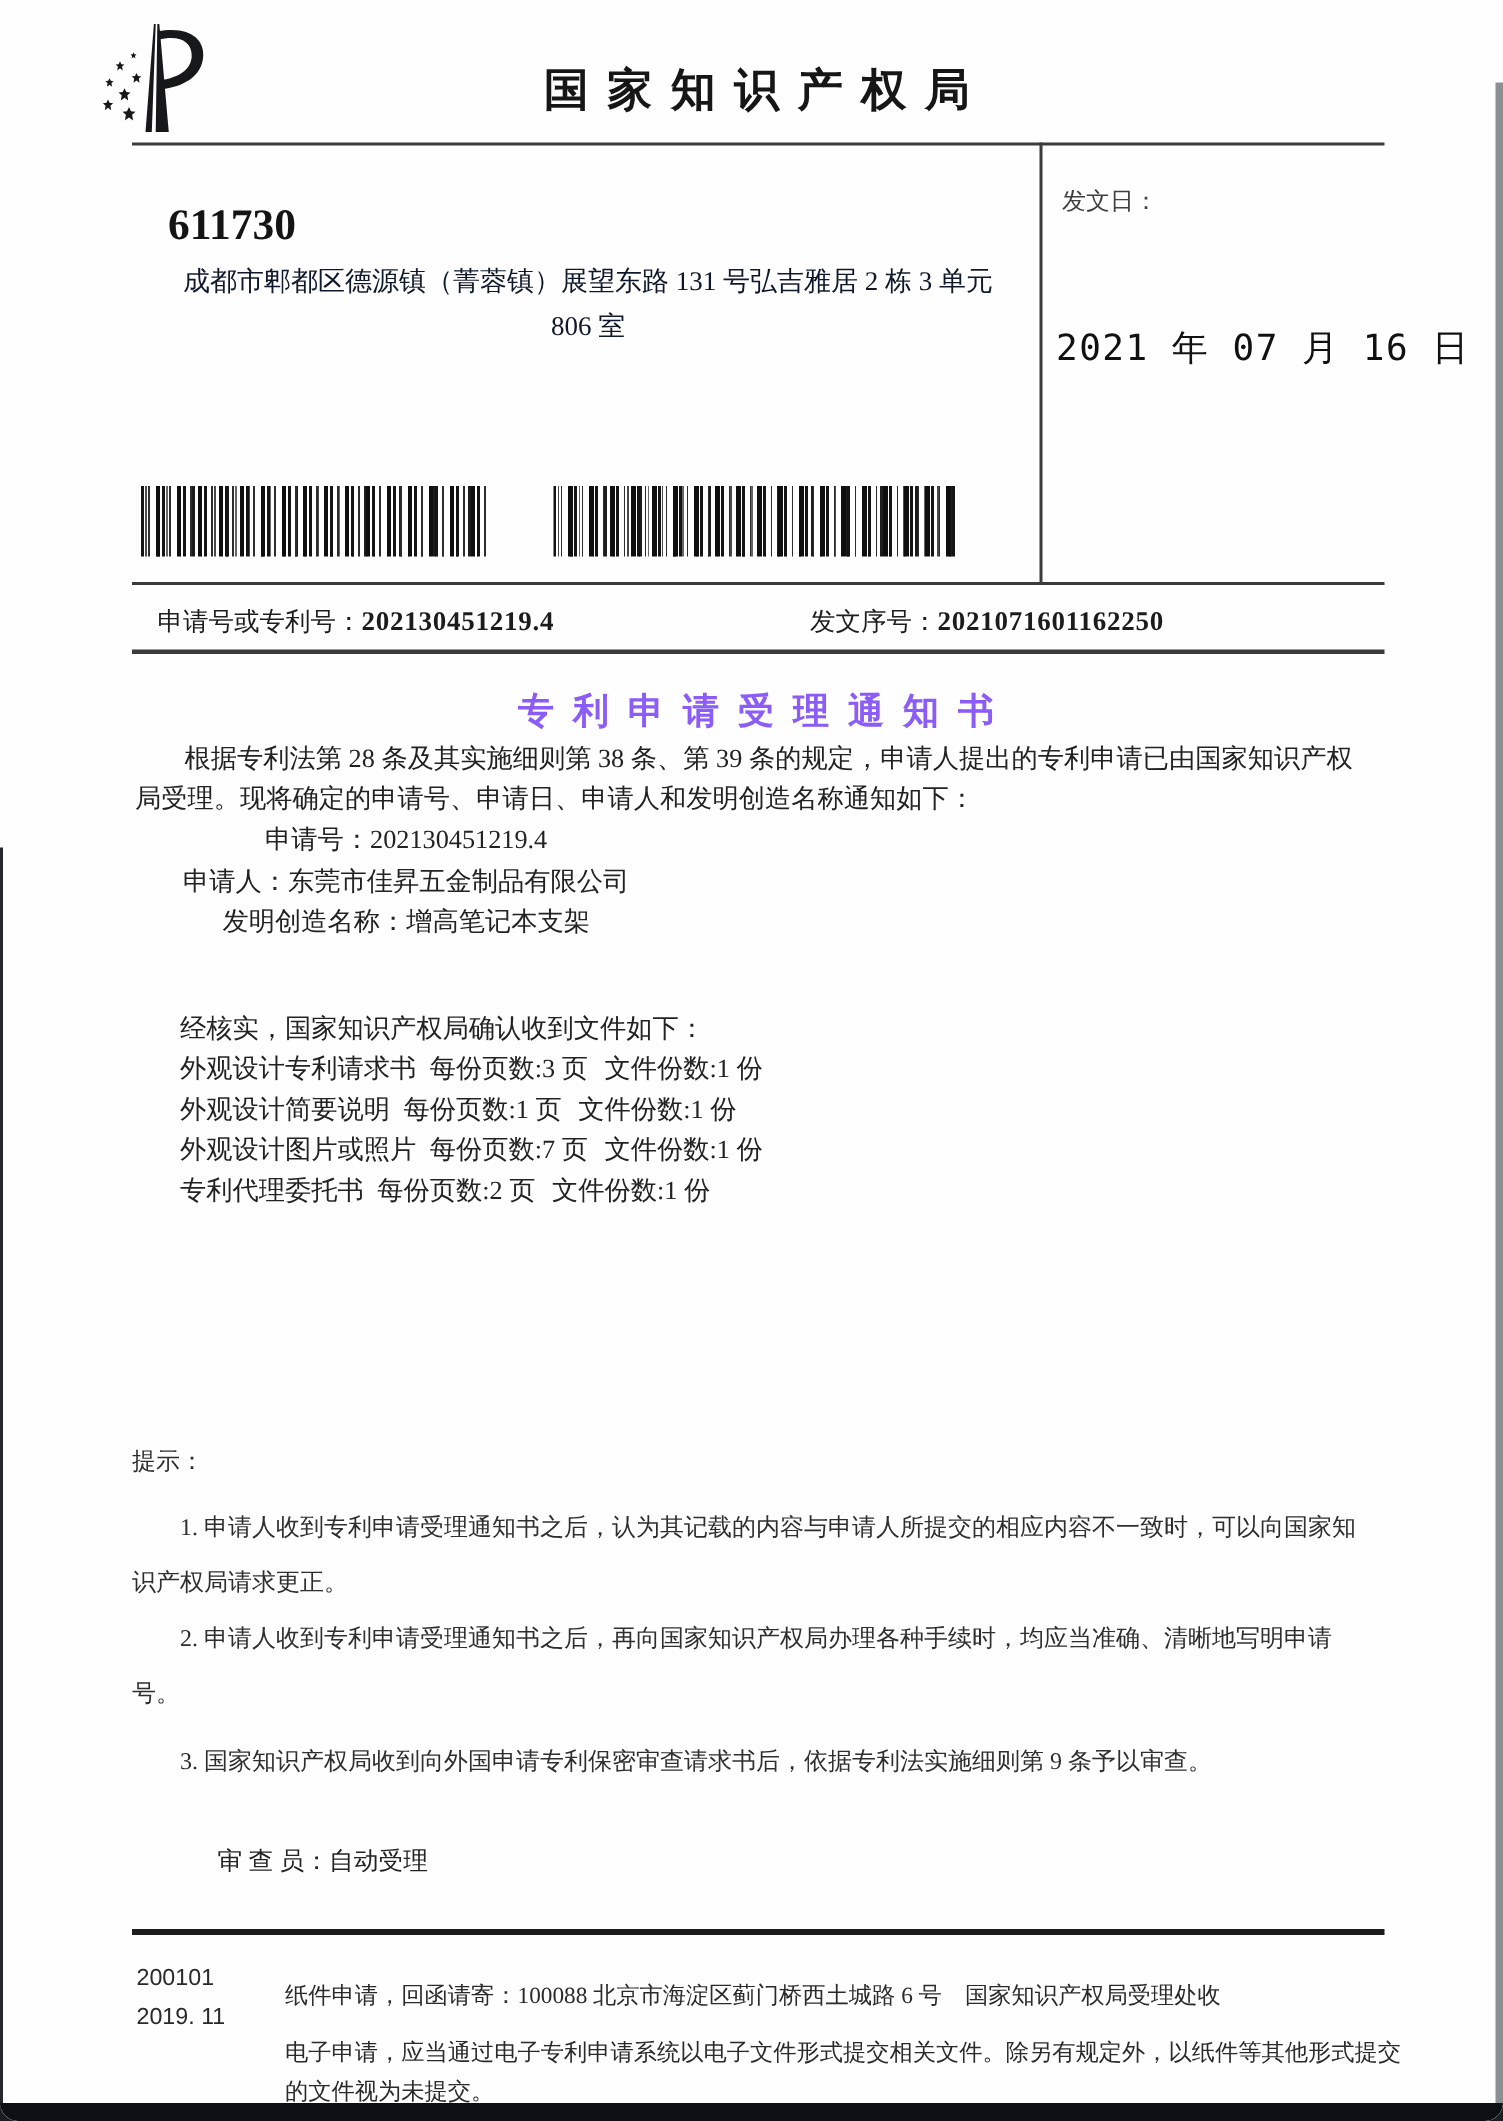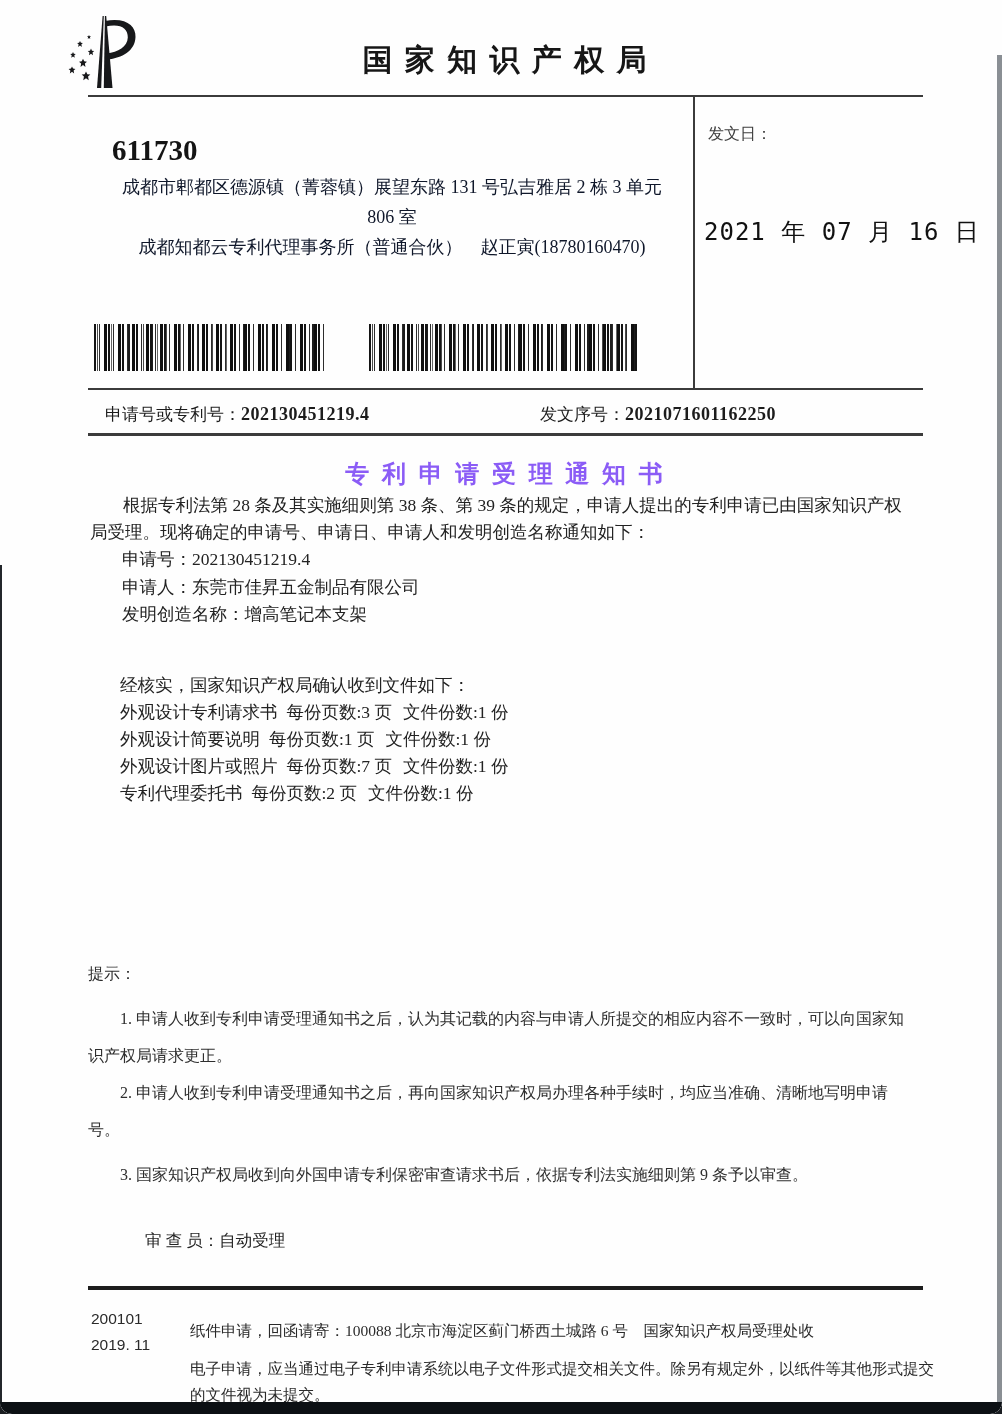--- a/index.html
+++ b/index.html
@@ -52,21 +52,21 @@
   .ref-num{font-weight:700;font-size:18px;letter-spacing:.5px;}
 
   
   .notice-title{
     left:88px;top:458px;width:835px;text-align:center;
     font-family:"Liberation Sans","DejaVu Sans",sans-serif;
     font-weight:700;font-size:24px;letter-spacing:3px;color:#8b5cf6;
   }
   .intro{left:90px;top:492px;width:822px;font-size:17.5px;line-height:27px;text-indent:33px;color:#222;}
   .fields{left:122px;top:546px;font-size:17.5px;line-height:27.5px;color:#222;}
-  .fields div{white-space:pre;}
+  .fields div{white-space:pre;text-align:center;}
   .received{left:120px;top:672px;font-size:17.5px;line-height:27px;color:#222;}
   .received .doc-name{margin-right:9px;}
   .received .doc-pages{margin-right:11px;}
 
   
   .tips-head{left:88px;top:964px;font-size:16px;color:#2c2c2c;}
   .tips{left:88px;top:1000px;width:830px;font-size:16px;line-height:37px;color:#2e2e2e;}
   .tips p{margin:0;text-indent:32px;}
   .tips p + p{margin-top:0px;}
   .tips p:nth-child(3){margin-top:8px;}
@@ -104,21 +104,20 @@
         </g>
       </svg>
     </div>
     <div class="abs agency-title">国 家 知 识 产 权 局</div>
     <div class="hline" style="top:95px;height:2px;"></div>
 
     <div class="abs postcode">611730</div>
     <div class="abs addr-block">
       <div>成都市郫都区德源镇（菁蓉镇）展望东路 131 号弘吉雅居 2 栋 3 单元</div>
       <div>806 室</div>
-      <div>成都知都云专利代理事务所（普通合伙）　赵正寅(18780160470)</div>
     </div>
 
     <div class="vline" style="left:693px;top:95px;width:2px;height:294px;"></div>
     <div class="abs date-label">发文日：</div>
     <div class="abs date-value">2021 年 07 月 16 日</div>
 
     <div class="barcode barcode-1"></div>
     <div class="barcode barcode-2"></div>
     <div class="hline" style="top:388px;height:2px;"></div>
 

